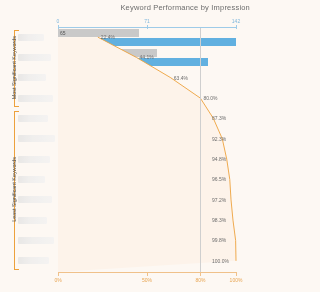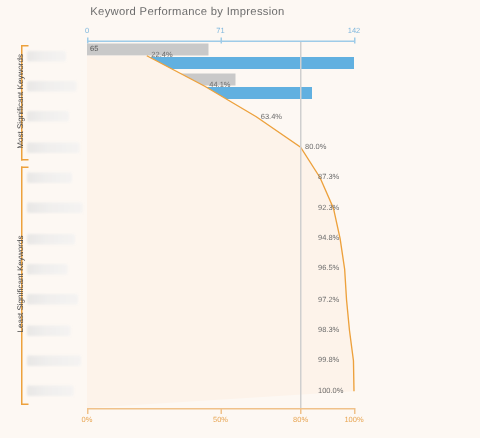--- a/index.html
+++ b/index.html
@@ -7,21 +7,21 @@
     width:250px;height:292px;
     background:#fdf8f3;
     font-family:"Liberation Sans", sans-serif;
     overflow:hidden;
     position:relative;
   }
   #chart-root{position:absolute;inset:0;}
 
   .chart-title{
     position:absolute;left:0;top:3px;width:250px;
-    text-align:center;font-size:7.5px;color:#6d6d6d;
+    text-align:right;font-size:7.5px;color:#6d6d6d;
     letter-spacing:.2px;
   }
 
   
   .top-axis{position:absolute;left:58px;top:18px;width:178px;height:12px;}
   .top-axis .line{position:absolute;left:0;top:9px;width:100%;height:1px;background:#9ecbe8;}
   .top-axis .tick{position:absolute;top:7px;width:1px;height:4px;background:#9ecbe8;}
   .top-axis .lbl{position:absolute;top:0px;font-size:5px;color:#7fb7dd;transform:translateX(-50%);}
 
   

